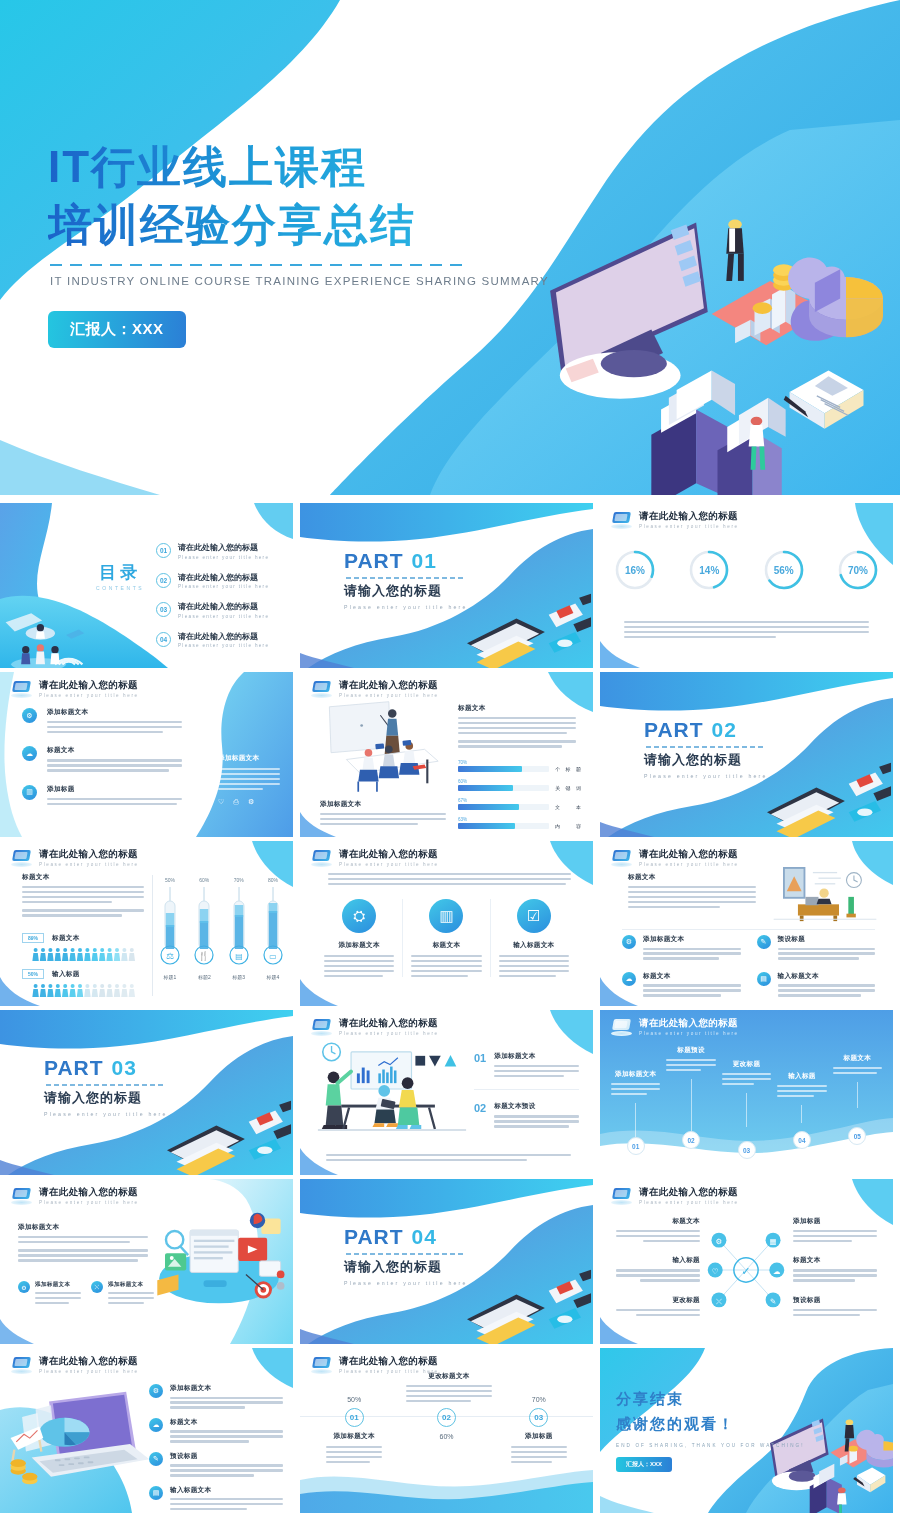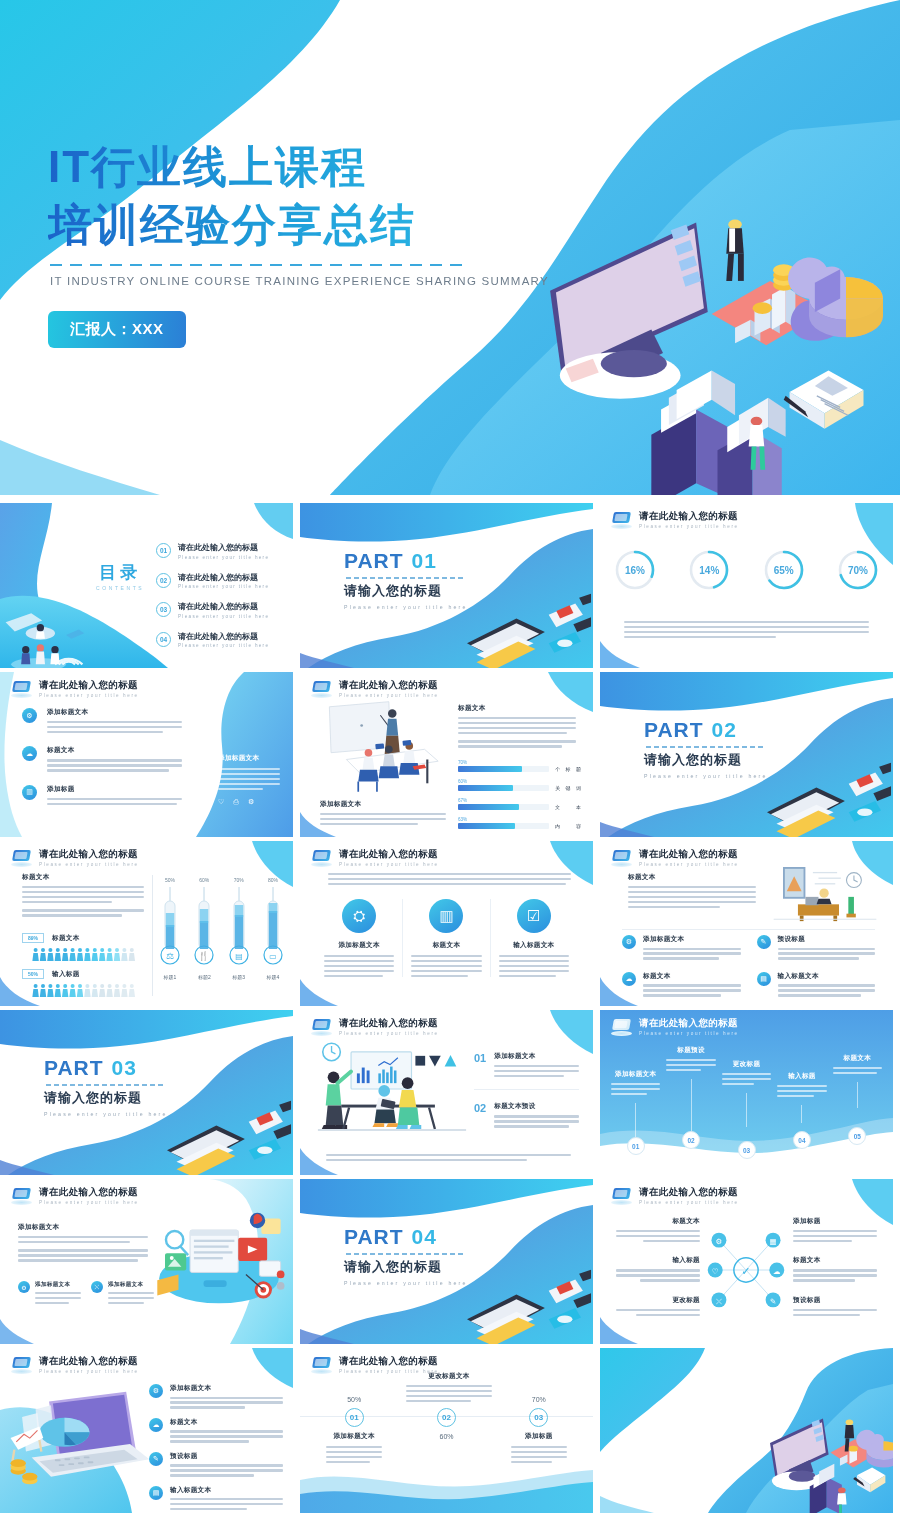--- a/index.html
+++ b/index.html
@@ -355,21 +355,21 @@
             <circle cx="21" cy="21" r="18" fill="none" stroke="#e3eaf1" stroke-width="2.6"></circle>
             <circle cx="21" cy="21" r="18" fill="none" stroke="#3fc1e4" stroke-width="2.6" stroke-dasharray="51 62" stroke-linecap="round" transform="rotate(-90 21 21)"></circle>
           </svg>
           <div class="pct">14%</div>
         </div>
         <div class="ring" style="width:42px;height:42px">
           <svg viewBox="0 0 42 42" style="width:42px;height:42px">
             <circle cx="21" cy="21" r="18" fill="none" stroke="#e3eaf1" stroke-width="2.6"></circle>
             <circle cx="21" cy="21" r="18" fill="none" stroke="#3fc1e4" stroke-width="2.6" stroke-dasharray="73 40" stroke-linecap="round" transform="rotate(-90 21 21)"></circle>
           </svg>
-          <div class="pct">65%</div>
+          <div class="pct">56%</div>
         </div>
         <div class="ring" style="width:42px;height:42px">
           <svg viewBox="0 0 42 42" style="width:42px;height:42px">
             <circle cx="21" cy="21" r="18" fill="none" stroke="#e3eaf1" stroke-width="2.6"></circle>
             <circle cx="21" cy="21" r="18" fill="none" stroke="#3fc1e4" stroke-width="2.6" stroke-dasharray="79 34" stroke-linecap="round" transform="rotate(-90 21 21)"></circle>
           </svg>
           <div class="pct">70%</div>
         </div>
       </div>
       <div class="lines" style="position:absolute;left:24px;right:24px;top:118px;z-index:5">
@@ -1625,16 +1625,23 @@
           <ellipse cx="104" cy="14" rx="4" ry="3" fill="#f5d66a"></ellipse>
           <path d="M100,17 l8,0 l1,14 l-10,0 z" fill="#2b2b3a"></path>
           <path d="M100,31 l4,0 l-1,14 l-4,0 z" fill="#2b2b3a"></path>
         </g>
         <g>
           <ellipse cx="96" cy="86" rx="4" ry="3" fill="#e0675e"></ellipse>
           <path d="M92,89 l8,0 l1,12 l-10,0 z" fill="#ffffff"></path>
           <path d="M93,101 l3,0 l0,12 l-3,0 z" fill="#2ecb9c"></path>
         </g>
       </svg>
+      <div style="position:absolute;left:16px;top:42px;z-index:6">
+        <div style="font-size:15px;font-weight:bold;color:#2f7fc8;letter-spacing:2px">分享结束</div>
+        <div style="font-size:15px;font-weight:bold;color:#2f7fc8;letter-spacing:2px;margin-top:6px">感谢您的观看！</div>
+        <div style="font-size:4.6px;color:#89a4b8;letter-spacing:2.1px;margin-top:9px;white-space:nowrap">END OF SHARING, THANK YOU FOR WATCHING!</div>
+        <div style="margin-top:9px;display:inline-block;padding:3px 10px;border-radius:3px;
+                    background:linear-gradient(95deg,#24c6e0,#2b7fd6);color:#fff;font-size:6px;font-weight:bold">汇报人：XXX</div>
+      </div>
     </div>
 
   </div>
 </div>
 
 </body></html>

